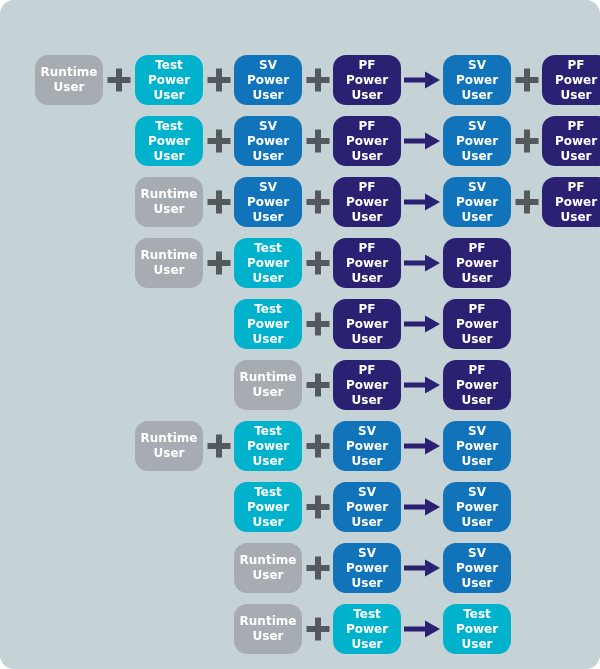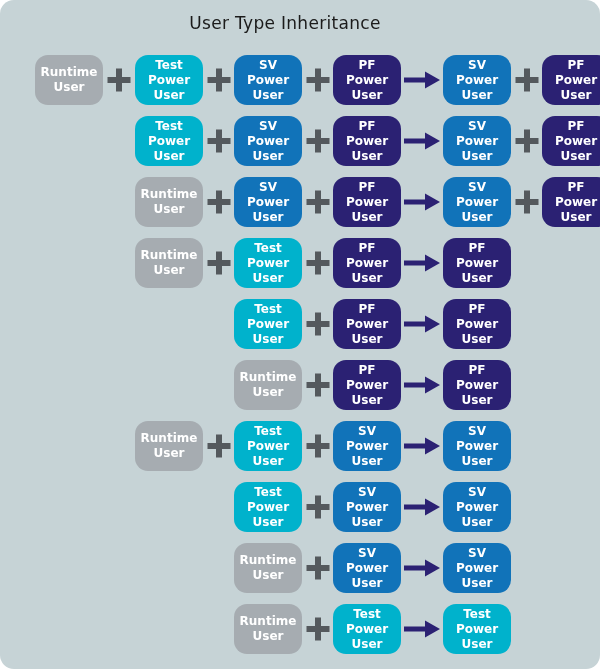--- a/index.html
+++ b/index.html
@@ -74,21 +74,20 @@
     align-items: center;
     justify-content: center;
     color: var(--arrow-color, #2b2173);
   }
   .arrow-sign svg { display: block; }
 </style>
 </head>
 <body>
 
 <div class="canvas">
-  <div class="title">User Type Inheritance</div>
   <div class="rows">
       <div class="row">
         <div class="user-box" style="background: rgb(166, 172, 177); grid-column: 1;">
           <div>Runtime</div>
           <div>User</div>
         </div>
         <div class="op-cell plus-sign" style="grid-column: 2;"></div>
         <div class="user-box" style="background: rgb(0, 178, 204); grid-column: 3;">
           <div>Test</div>
           <div>Power</div>

